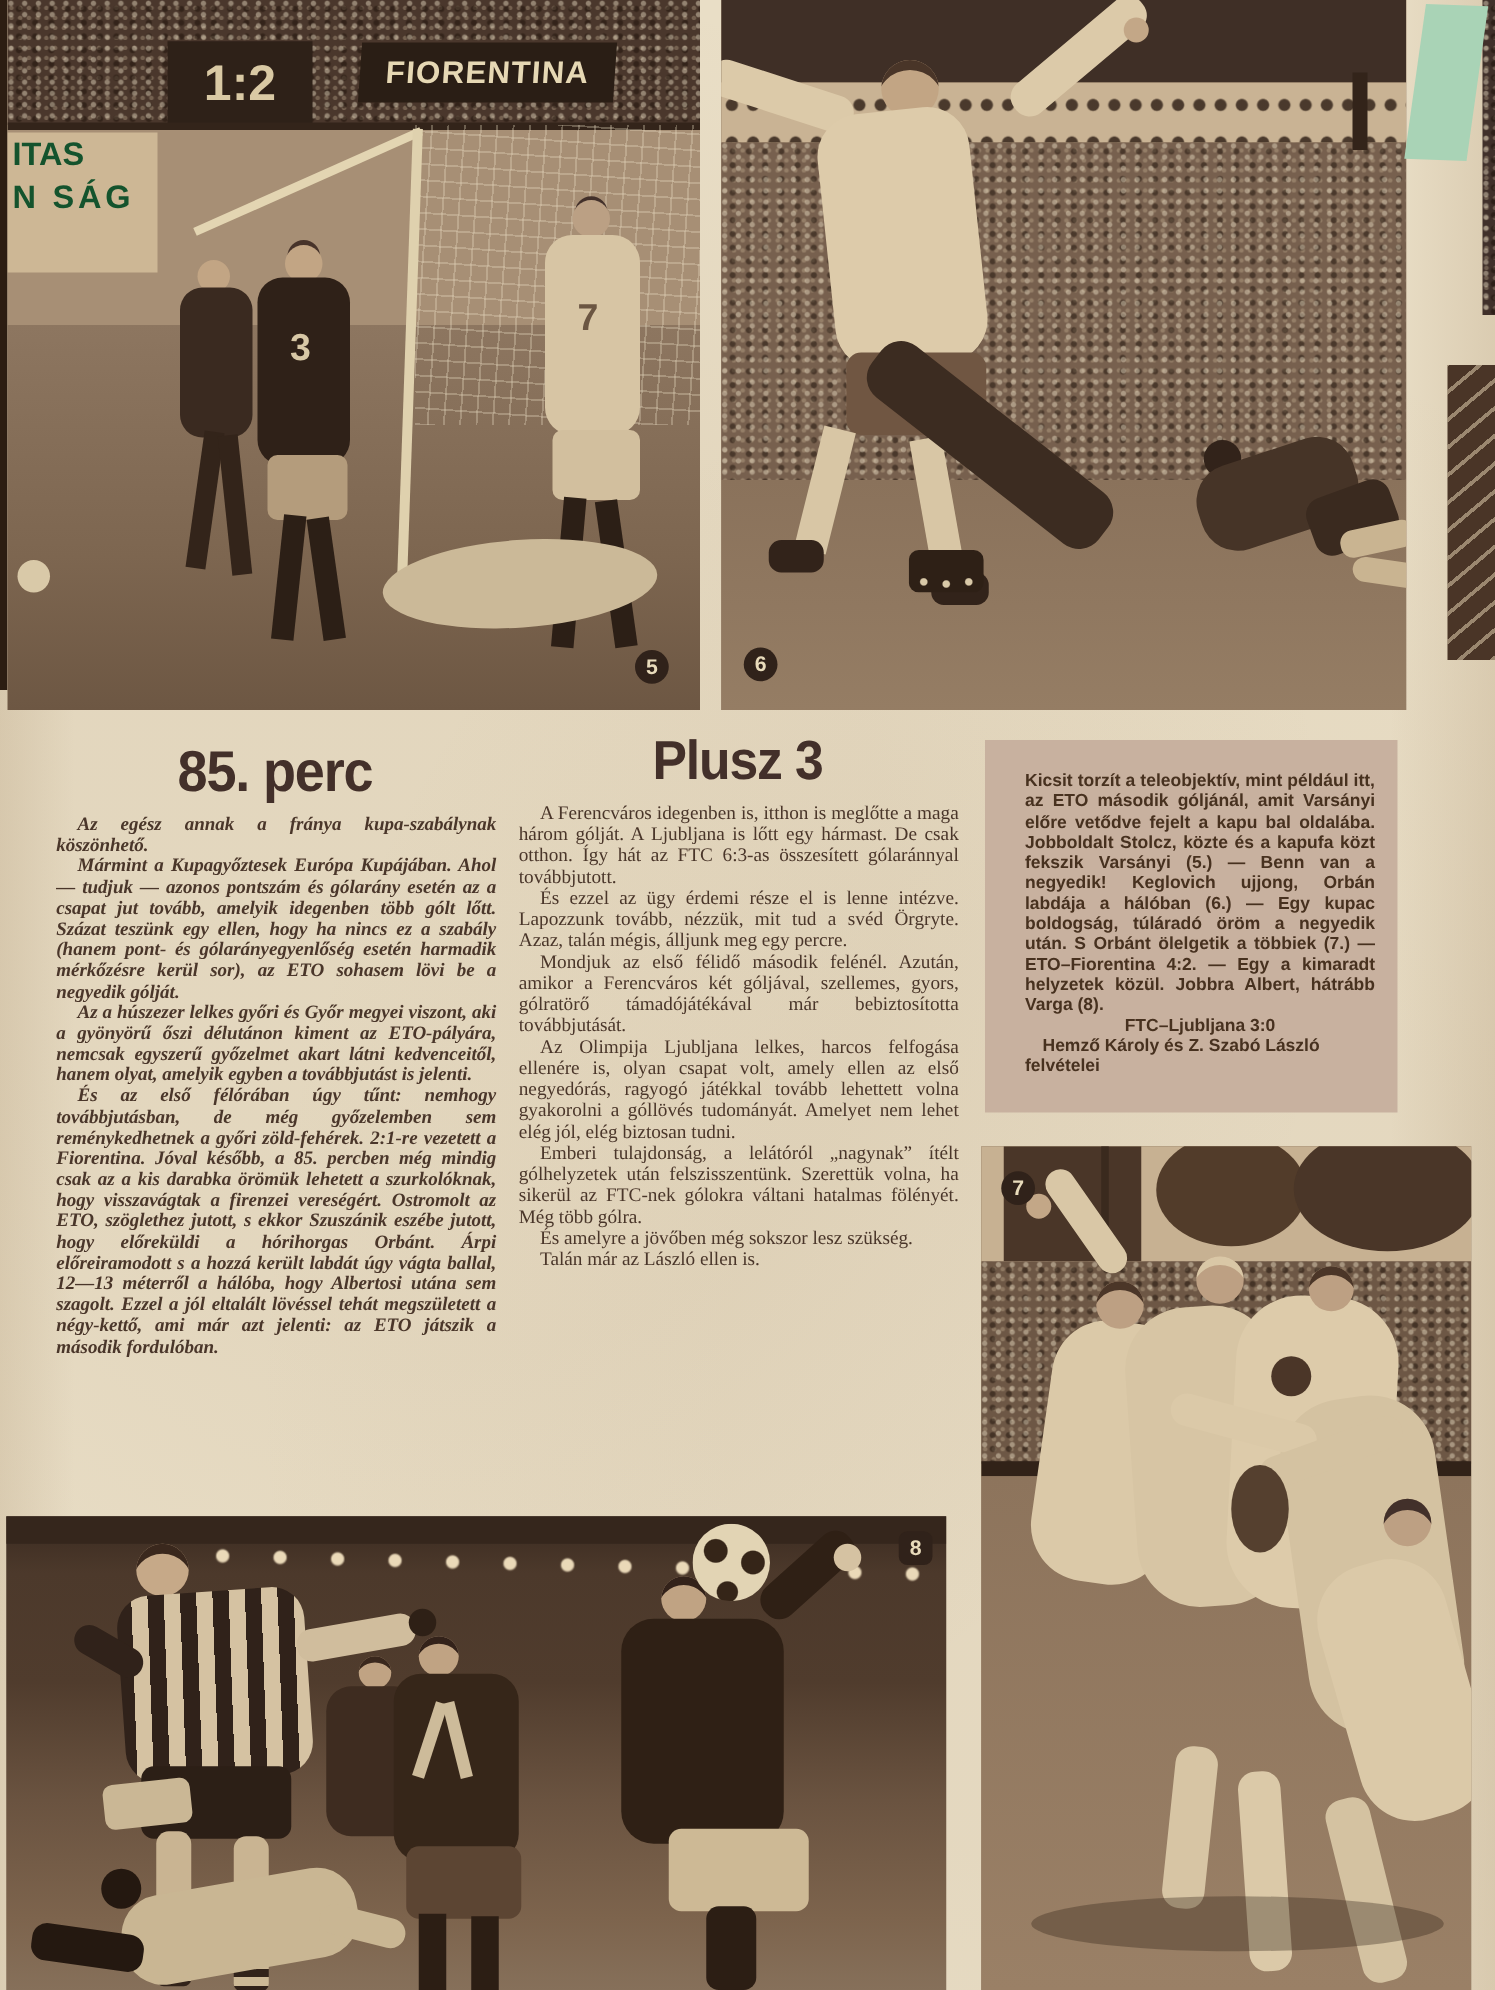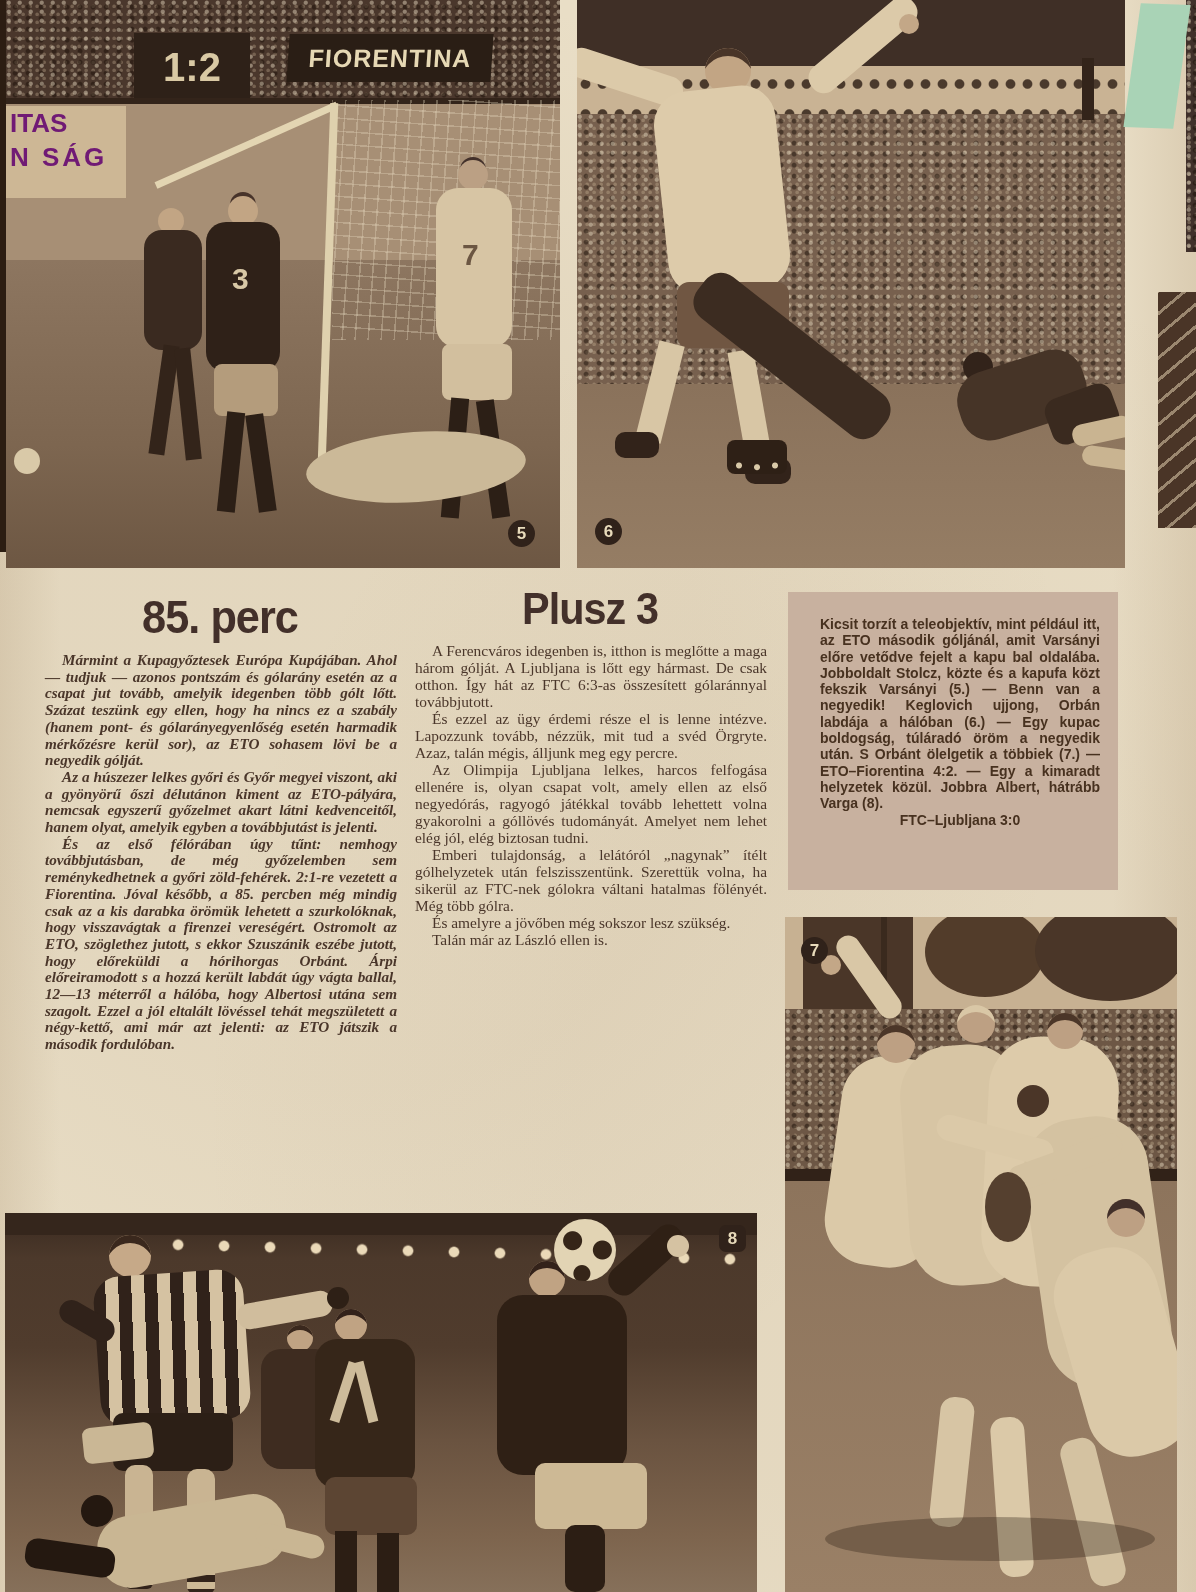--- a/index.html
+++ b/index.html
@@ -53,22 +53,22 @@
     <div class="abs" style="left:128px;top:33px;width:116px;height:68px;background:#2e2118;
                 display:flex;align-items:center;justify-content:center;">
       <span class="phototext" style="position:static;font-size:40px;color:#d9c9a4;">1:2</span>
     </div>
     <div class="abs" style="left:282px;top:34px;width:204px;height:48px;background:#2a1e15;
                 display:flex;align-items:center;justify-content:center;transform:skewX(-4deg);">
       <span class="phototext" style="position:static;font-size:25px;letter-spacing:1px;color:#e6d8b4;">FIORENTINA</span>
     </div>
     <div class="abs" style="left:0;top:98px;width:554px;height:6px;background:#33241a;"></div>
     <div class="abs" style="left:0;top:104px;width:554px;height:156px;background:#a78f75;"></div>
-    <div class="abs" style="left:0;top:106px;width:120px;height:92px;background:#cdb795;
-                font:700 26px/34px 'Liberation Sans',sans-serif;color:#701a75;padding-left:4px;box-sizing:border-box;">
+    <div class="abs" style="left:0;top:106px;width:120px;height:112px;background:#cdb795;
+                font:700 26px/34px 'Liberation Sans',sans-serif;color:#14532d;padding-left:4px;box-sizing:border-box;">
       <div>ITAS</div>
       <div style="letter-spacing:3px;">N SÁG</div>
     </div>
     <div class="abs" style="left:0;top:260px;width:554px;height:308px;
                 background:linear-gradient(180deg,#8d7660,#7d6650 60%,#6d5743);"></div>
     <div class="abs net" style="left:326px;top:100px;width:228px;height:240px;opacity:.85;"></div>
     <div class="abs" style="left:150px;top:182px;width:198px;height:7px;background:#e3d5b2;
                 transform:rotate(-24deg);transform-origin:left center;"></div>
     <div class="abs" style="left:318px;top:103px;width:8px;height:360px;background:#dfd1ae;transform:rotate(2deg);"></div>
 
@@ -131,38 +131,41 @@
     <div class="badge" style="left:18px;top:518px;">6</div>
   </div>
 
   <div class="abs speckle" style="left:1186px;top:0;width:10px;height:252px;background-color:#40302a;"></div>
   <div class="abs" style="left:1132px;top:4px;width:50px;height:124px;background:#a9d3b6;transform:skewX(-6deg) rotate(2deg);"></div>
   <div class="abs" style="left:1158px;top:292px;width:38px;height:236px;background-color:#4a3527;
               background-image:repeating-linear-gradient(-40deg, rgba(221,203,171,.55) 0 3px, transparent 3px 17px);"></div>
 
   <div class="headline" style="left:45px;top:590px;width:350px;font-size:46px;">85. perc</div>
   <div class="col col-left" style="left:45px;top:652px;width:352px;height:530px;">
+    <p>Az egész annak a fránya kupa-szabálynak köszönhető.</p>
     <p>Mármint a Kupagyőztesek Európa Kupájában. Ahol — tudjuk — azonos pontszám és gólarány esetén az a csapat jut tovább, amelyik idegenben több gólt lőtt. Százat teszünk egy ellen, hogy ha nincs ez a szabály (hanem pont- és gólarányegyenlőség esetén harmadik mérkőzésre kerül sor), az ETO sohasem lövi be a negyedik gólját.</p>
     <p>Az a húszezer lelkes győri és Győr megyei viszont, aki a gyönyörű őszi délutánon kiment az ETO-pályára, nemcsak egyszerű győzelmet akart látni kedvenceitől, hanem olyat, amelyik egyben a továbbjutást is jelenti.</p>
     <p>És az első félórában úgy tűnt: nemhogy továbbjutásban, de még győzelemben sem reménykedhetnek a győri zöld-fehérek. 2:1-re vezetett a Fiorentina. Jóval később, a 85. percben még mindig csak az a kis darabka örömük lehetett a szurkolóknak, hogy visszavágtak a firenzei vereségért. Ostromolt az ETO, szöglethez jutott, s ekkor Szuszánik eszébe jutott, hogy előreküldi a hórihorgas Orbánt. Árpi előreiramodott s a hozzá került labdát úgy vágta ballal, 12—13 méterről a hálóba, hogy Albertosi utána sem szagolt. Ezzel a jól eltalált lövéssel tehát megszületett a négy-kettő, ami már azt jelenti: az ETO játszik a második fordulóban.</p>
   </div>
 
   <div class="headline" style="left:415px;top:584px;width:350px;font-size:44px;">Plusz 3</div>
   <div class="col col-right" style="left:415px;top:642px;width:352px;height:540px;">
     <p>A Ferencváros idegenben is, itthon is meglőtte a maga három gólját. A Ljubljana is lőtt egy hármast. De csak otthon. Így hát az FTC 6:3-as összesített gólaránnyal továbbjutott.</p>
     <p>És ezzel az ügy érdemi része el is lenne intézve. Lapozzunk tovább, nézzük, mit tud a svéd Örgryte. Azaz, talán mégis, álljunk meg egy percre.</p>
+    <p>Mondjuk az első félidő második felénél. Azután, amikor a Ferencváros két góljával, szellemes, gyors, gólratörő támadójátékával már bebiztosította továbbjutását.</p>
     <p>Az Olimpija Ljubljana lelkes, harcos felfogása ellenére is, olyan csapat volt, amely ellen az első negyedórás, ragyogó játékkal tovább lehettett volna gyakorolni a góllövés tudományát. Amelyet nem lehet elég jól, elég biztosan tudni.</p>
     <p>Emberi tulajdonság, a lelátóról „nagynak” ítélt gólhelyzetek után felszisszentünk. Szerettük volna, ha sikerül az FTC-nek gólokra váltani hatalmas fölényét. Még több gólra.</p>
     <p>És amelyre a jövőben még sokszor lesz szükség.</p>
     <p>Talán már az László ellen is.</p>
   </div>
 
   <div class="caption-box">
     <p class="cap-body">Kicsit torzít a teleobjektív, mint például itt, az ETO második góljánál, amit Varsányi előre vetődve fejelt a kapu bal oldalába. Jobboldalt Stolcz, közte és a kapufa közt fekszik Varsányi (5.) — Benn van a negyedik! Keglovich ujjong, Orbán labdája a hálóban (6.) — Egy kupac boldogság, túláradó öröm a negyedik után. S Orbánt ölelgetik a többiek (7.) — ETO–Fiorentina 4:2. — Egy a kimaradt helyzetek közül. Jobbra Albert, hátrább Varga (8).</p>
     <p class="cap-center">FTC–Ljubljana 3:0</p>
+    <p class="cap-credit">Hemző Károly és Z. Szabó László felvételei</p>
   </div>
 
   <div class="photo" style="left:785px;top:917px;width:392px;height:675px;background:#8d745c;">
     <div class="abs" style="left:0;top:0;width:392px;height:95px;background:#c7b192;"></div>
     <div class="abs" style="left:18px;top:0;width:110px;height:92px;background:#4a3628;"></div>
     <div class="abs" style="left:96px;top:0;width:6px;height:110px;background:#3a2a1e;"></div>
     <div class="abs" style="left:140px;top:-10px;width:120px;height:90px;background:#523c2a;border-radius:50%;"></div>
     <div class="abs" style="left:250px;top:-16px;width:150px;height:100px;background:#4a3628;border-radius:50%;"></div>
     <div class="abs speckle" style="left:0;top:92px;width:392px;height:162px;background-color:#6d5745;"></div>
     <div class="abs" style="left:0;top:252px;width:392px;height:12px;background:#312218;"></div>

